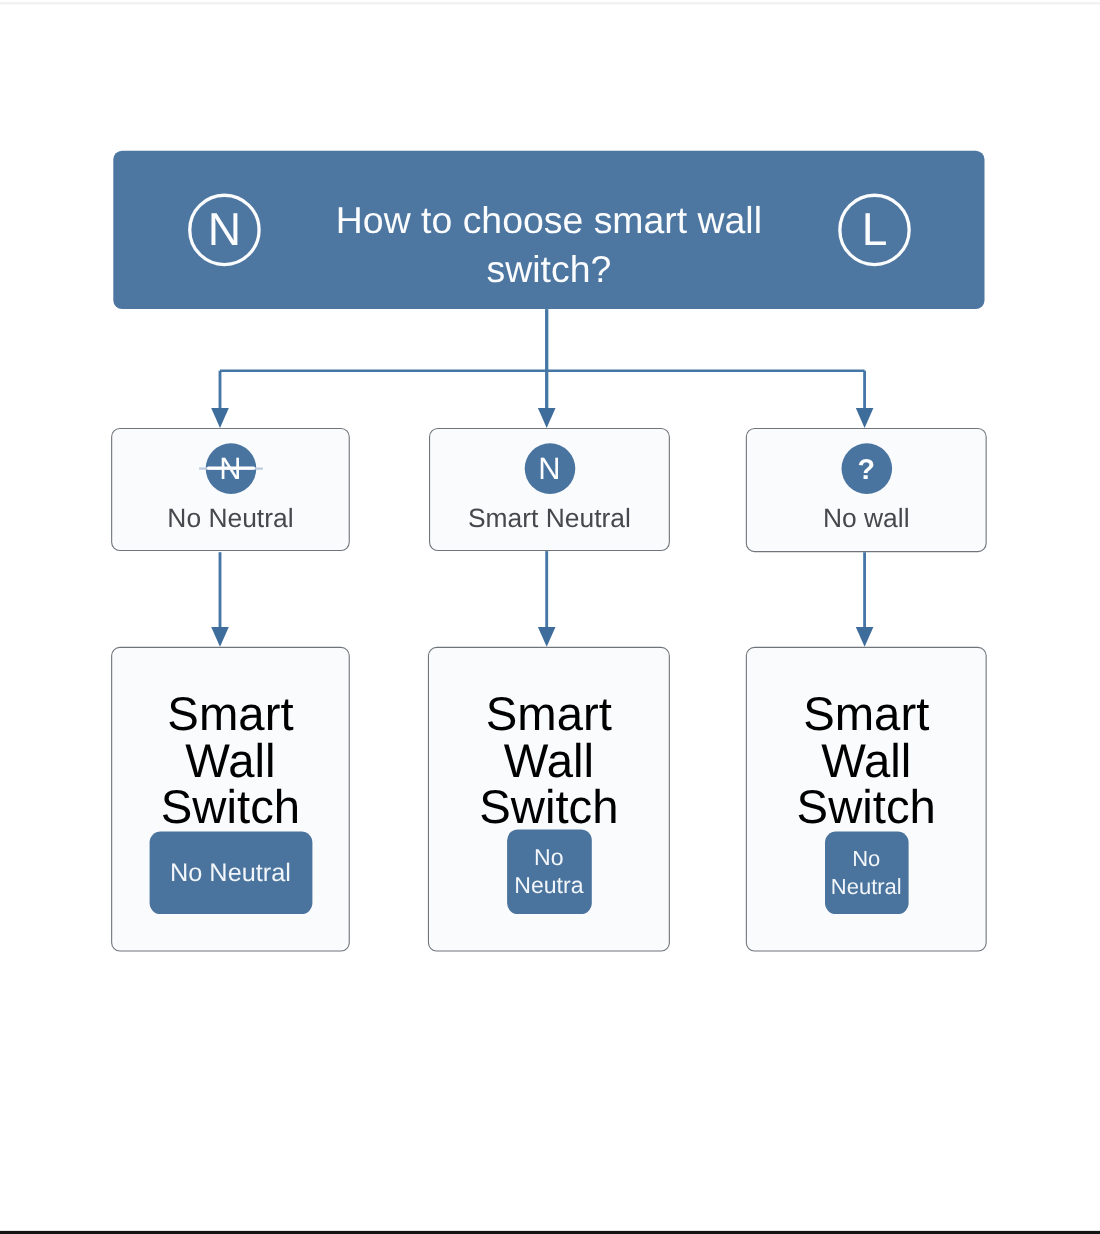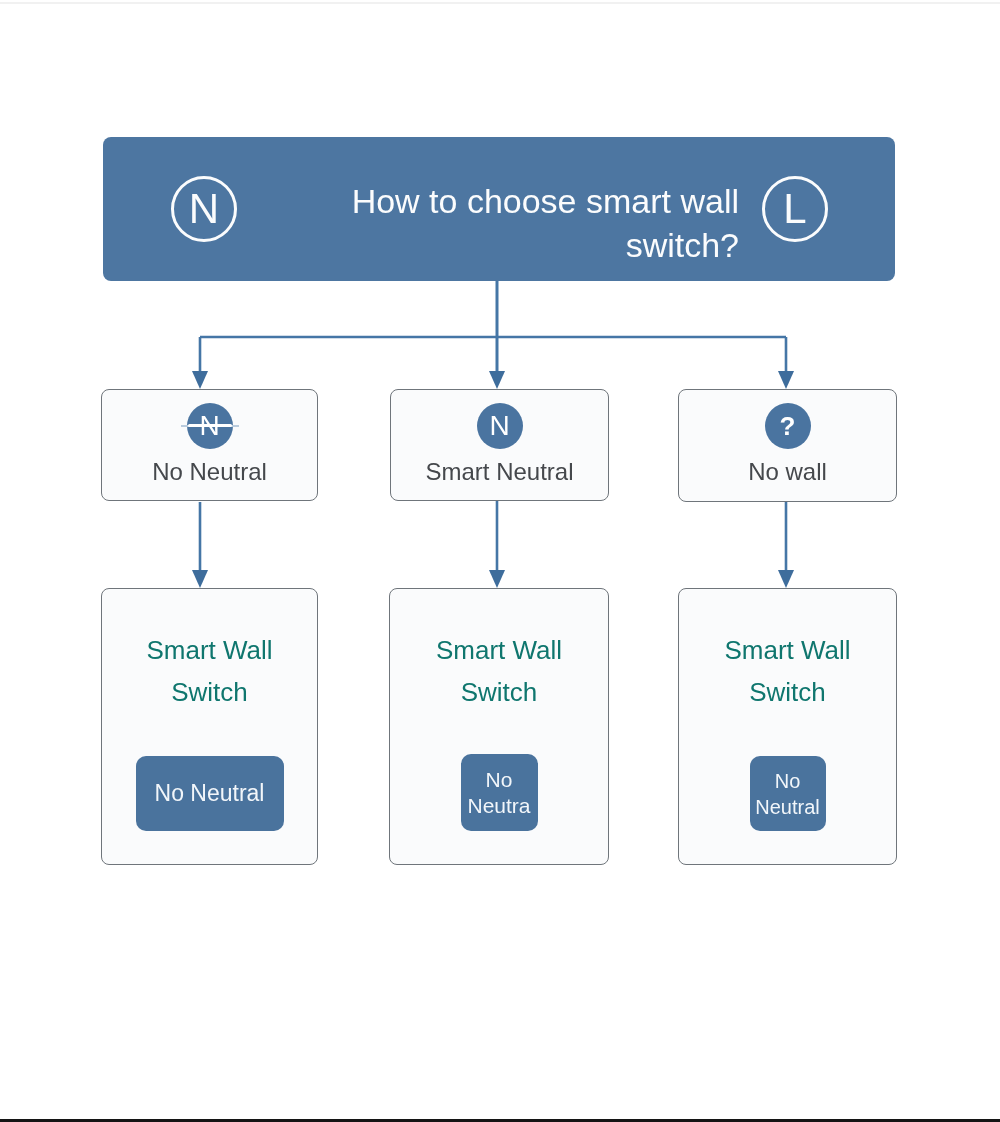--- a/index.html
+++ b/index.html
@@ -20,21 +20,21 @@
   }
   .hcircle{
     position:absolute;top:39px;width:66px;height:66px;border:3px solid #fbfcfd;
     border-radius:50%;box-sizing:border-box;display:flex;align-items:center;justify-content:center;
     color:#fbfcfd;font-size:42px;line-height:1;
   }
   .hcircle.left{left:68px;}
   .hcircle.right{left:659px;}
   .header-title{
     position:absolute;left:50%;top:42px;transform:translateX(-50%);
-    width:480px;text-align:right;color:#fbfcfd;font-size:34px;line-height:44px;
+    width:480px;text-align:center;color:#fbfcfd;font-size:34px;line-height:44px;
   }
 
   
   .box{
     position:absolute;box-sizing:border-box;background:#fafbfc;border:1px solid #6f757b;
     border-radius:8px;display:flex;flex-direction:column;align-items:center;padding-top:13px;
   }
   .box.b1{left:101px;top:389px;width:217px;height:112px;}
   .box.b2{left:390px;top:389px;width:219px;height:112px;}
   .box.b3{left:678px;top:389px;width:219px;height:113px;}
@@ -50,21 +50,21 @@
 
   
   .bigbox{
     position:absolute;box-sizing:border-box;background:#fafbfc;border:1px solid #6f757b;
     border-radius:8px;text-align:center;
   }
   .bigbox.b1{left:101px;top:588px;width:217px;height:277px;}
   .bigbox.b2{left:389px;top:588px;width:220px;height:277px;}
   .bigbox.b3{left:678px;top:588px;width:219px;height:277px;}
   .big-title{
-    margin-top:40px;padding:0 20px;font-size:26px;line-height:42px;color:#0f766e;
+    margin-top:40px;padding:0 20px;font-size:43px;line-height:42px;color:#000000;
   }
   .badges{
     position:absolute;bottom:33px;left:0;width:100%;
     display:flex;justify-content:center;gap:19px;
   }
   .badge{
     background:#4a739d;color:#f2f6fa;border-radius:10px;
     display:flex;align-items:center;justify-content:center;
     text-align:center;white-space:pre-line;
   }

